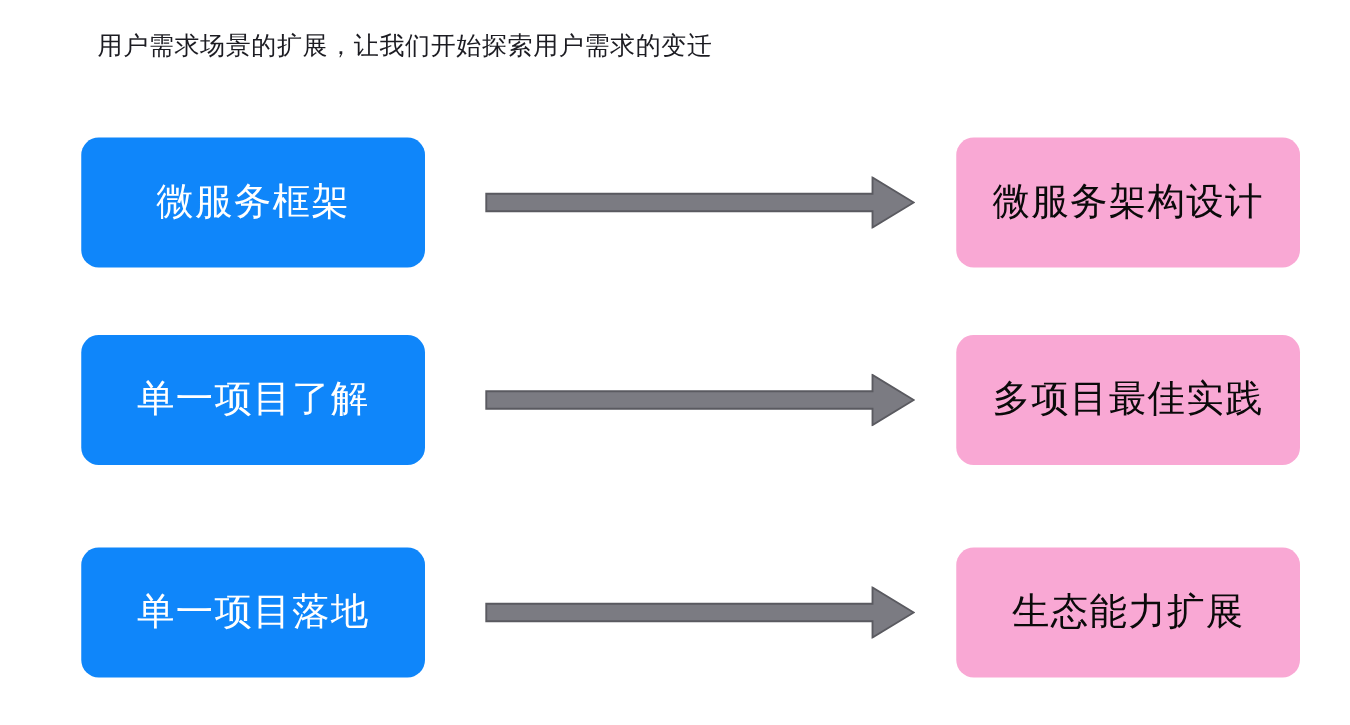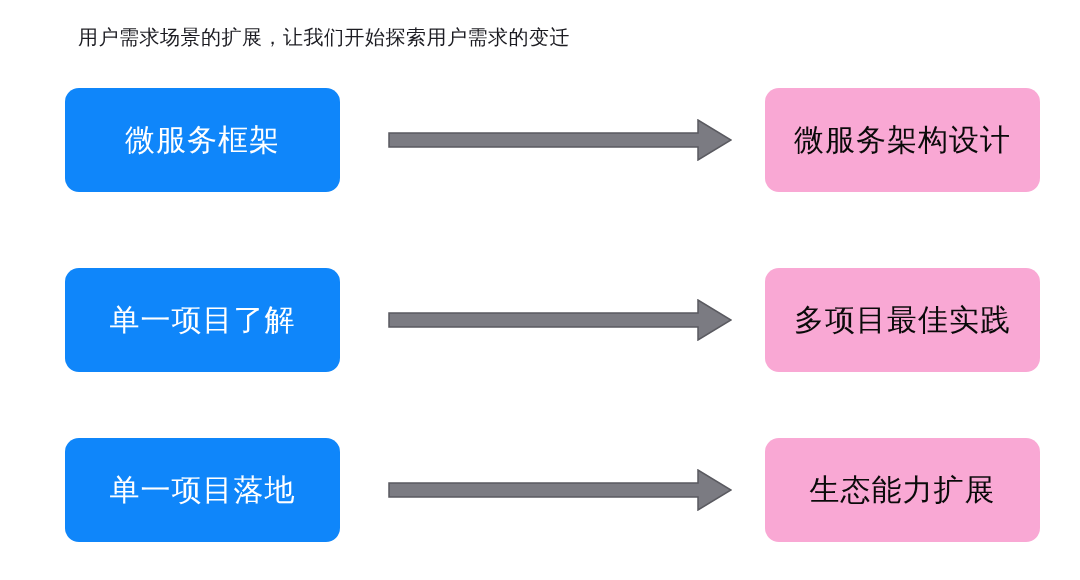--- a/index.html
+++ b/index.html
@@ -32,21 +32,21 @@
     letter-spacing: 0.5px;
     white-space: nowrap;
   }
 
   .row {
     position: absolute;
     left: 0;
     width: 1080px;
     height: 104px;
   }
-  .row-1 { top: 88px; }
+  .row-1 { top: 110px; }
   .row-2 { top: 268px; }
   .row-3 { top: 438px; }
 
   .node {
     position: absolute;
     width: 275px;
     height: 104px;
     border-radius: 14px;
     display: flex;
     align-items: center;

